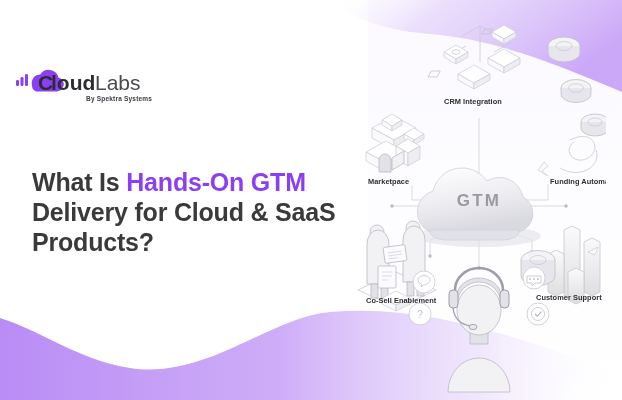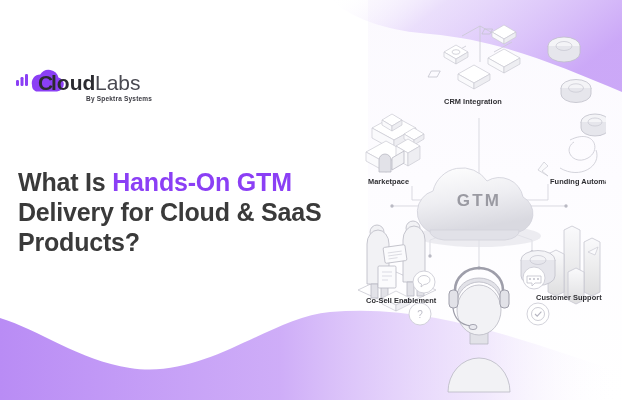--- a/index.html
+++ b/index.html
@@ -20,21 +20,21 @@
     background:linear-gradient(180deg,#fbf9fe 0%,#fdfcff 45%,#ffffff 100%);
   }
 
   
   .left{position:absolute;left:0;top:0;width:368px;height:400px;}
 
   .logo{position:absolute;left:16px;top:60px;width:140px;height:46px;}
   .logo svg{display:block;}
 
   .headline{
-    position:absolute;left:18px;top:150px;width:330px;
+    position:absolute;left:32px;top:150px;width:330px;
     font-size:25px;line-height:30px;font-weight:bold;
     color:#3a3a3a;letter-spacing:-0.2px;
   }
   .headline .accent{color:#8b3ff5;}
 
   
   .illus{position:absolute;left:352px;top:0;width:254px;height:400px;}
   .illus svg{display:block;width:254px;height:400px;}
 
   .node-label{

